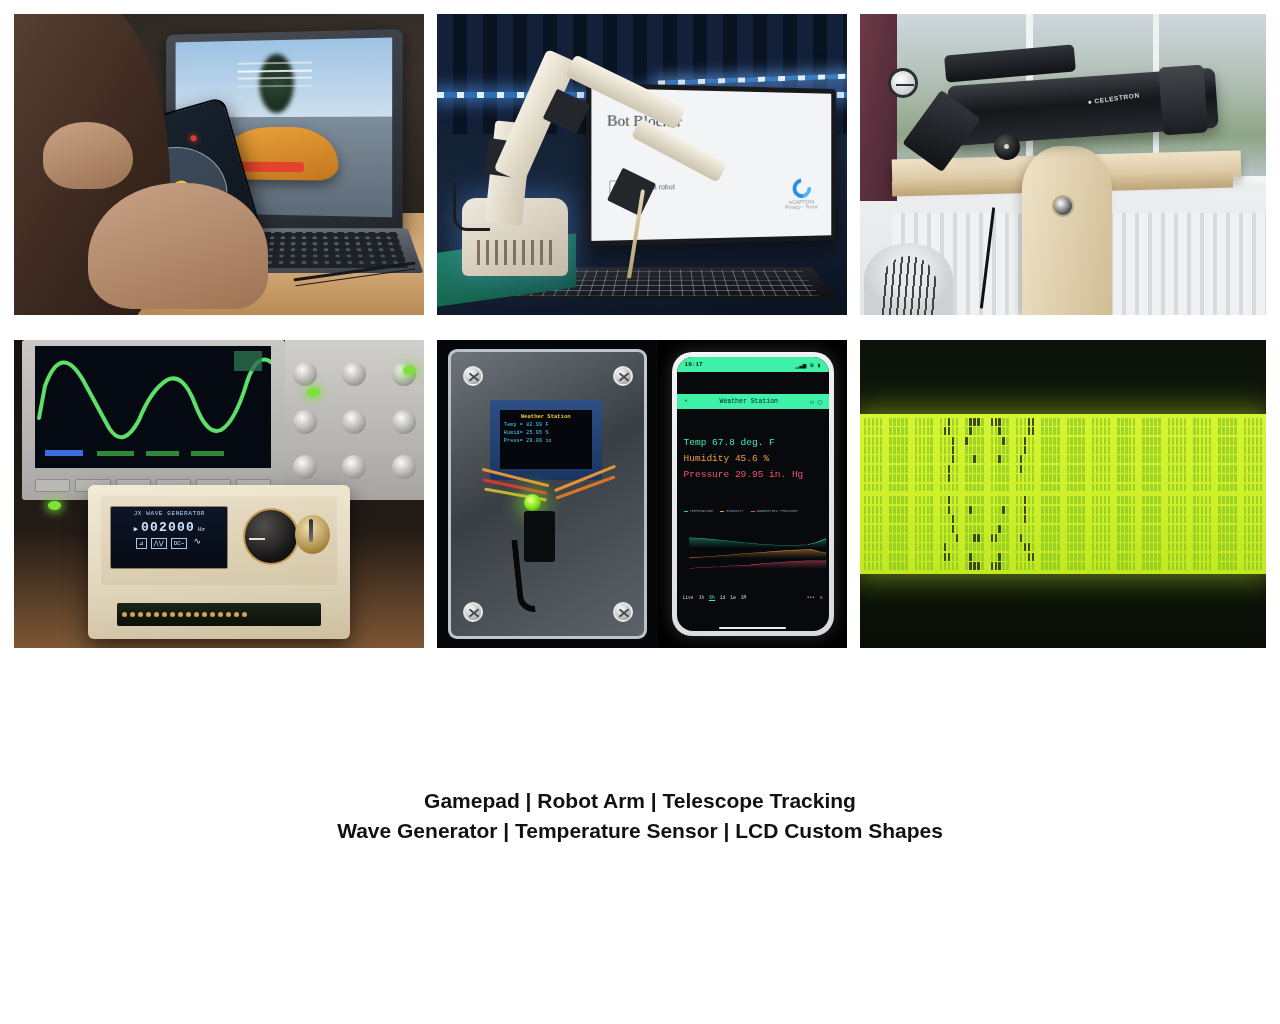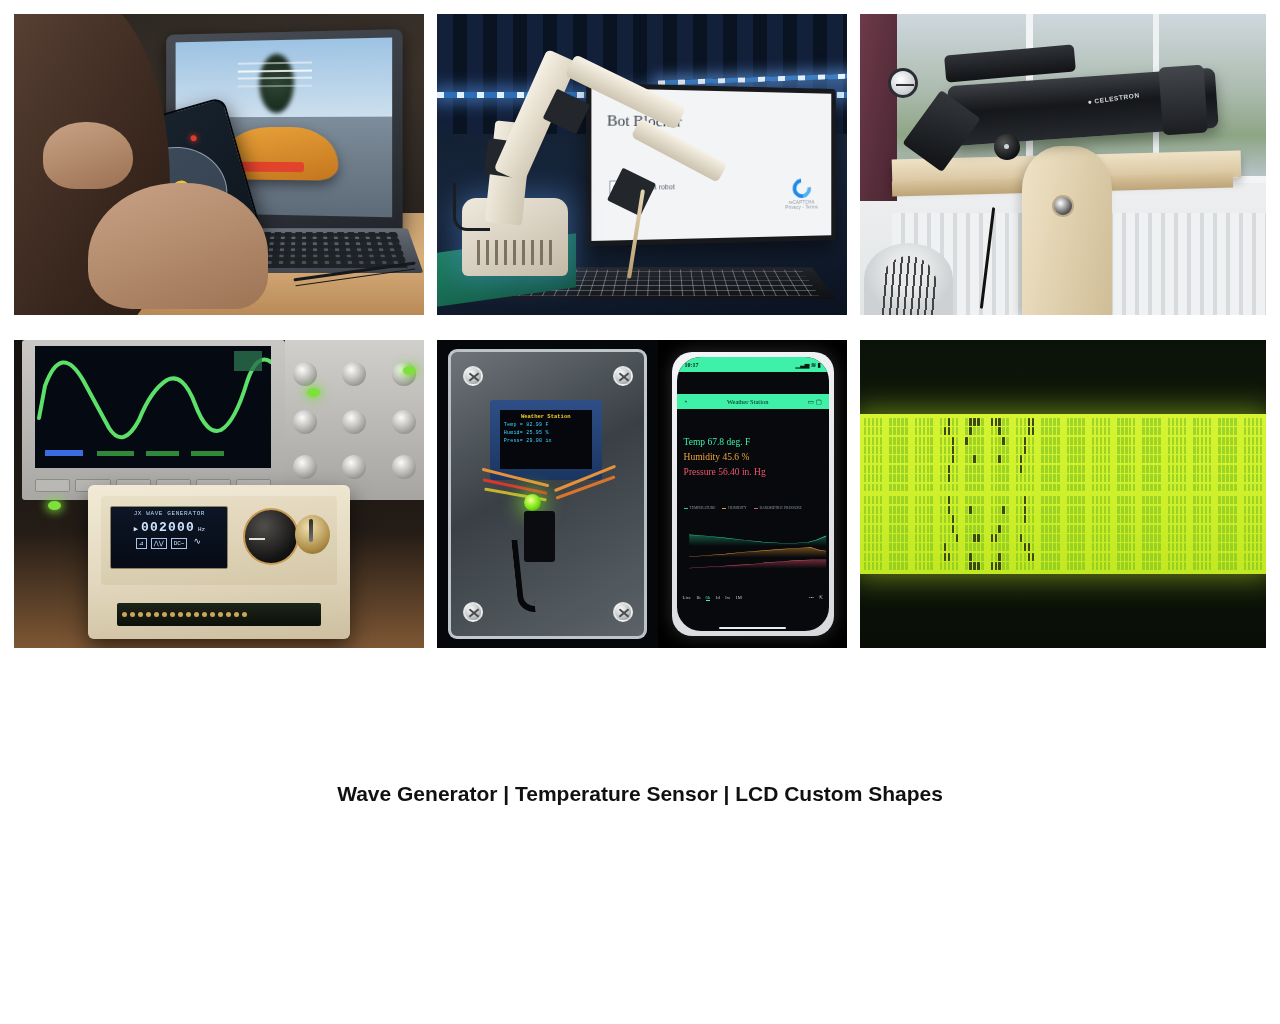--- a/index.html
+++ b/index.html
@@ -410,23 +410,23 @@
     border-radius: 0 0 0 20px; transform: rotate(-6deg);
   }
   .t5 .right { width:46%; height:100%; position:relative; display:flex; align-items:center; justify-content:center; }
   .t5 .phone2 {
     width:86%; height:92%;
     background: linear-gradient(160deg,#f4f5f6,#d7d9dc);
     border-radius:20px; padding:5px;
     box-shadow: 0 0 18px rgba(255,255,255,.18);
   }
   .t5 .pscreen {
-    width:100%; height:100%; background:#07090c; border-radius:24px;
+    width:100%; height:100%; background:#07090c; border-radius:16px;
     overflow:hidden; display:flex; flex-direction:column;
-    font-family:Liberation Serif, serif;
+    font-family:Liberation Mono, monospace;
     gap:22px;
   }
   .t5 .statusbar {
     background:#3ef0a8; height:15px; display:flex; align-items:center;
     justify-content:space-between; padding:0 8px; color:#0a1a12; font-size:6px; font-weight:700;
   }
   .t5 .navbar {
     background:#3ef0a8; height:15px; display:flex; align-items:center;
     justify-content:space-between; padding:0 7px; color:#0c2019; font-size:6.5px;
   }
@@ -474,21 +474,21 @@
   
   .caption { position:absolute; left:0; top:760px; width:1280px; text-align:center; }
   .title {
     font-size: 40px; font-weight: 700; color:#f08050;
     letter-spacing:.2px; line-height:1.2;
   }
   .sub {
     margin-top:30px; font-size:21px; font-weight:700; color:#111;
     line-height: 1.0;
   }
-  .sub2 { margin-top:22px; font-size:21px; font-weight:700; color:#111; }
+  .sub2 { margin-top:8px; font-size:21px; font-weight:700; color:#111; }
 </style>
 </head>
 <body>
 
 <div class="page">
 
   <div class="gallery">
 
     <div class="tile t1">
       <div class="desk"></div>
@@ -688,21 +688,21 @@
               <span>▁▃▅ ≋ ▮</span>
             </div>
             <div class="navbar">
               <span>◔</span>
               <span>Weather Station</span>
               <span>▭ ▢</span>
             </div>
             <div class="readings">
               <div class="r-temp">Temp 67.8 deg. F</div>
               <div class="r-hum">Humidity 45.6 %</div>
-              <div class="r-pres">Pressure 56.40 in. Hg</div>
+              <div class="r-pres">Pressure 29.95 in. Hg</div>
             </div>
             <div class="legend">
               <span>
                 <i style="background:#2fcf94"></i>
                 <em style="font-style:normal;color:#8f9aa4">TEMPERATURE</em>
               </span>
               <span>
                 <i style="background:#e79a3a"></i>
                 <em style="font-style:normal;color:#8f9aa4">HUMIDITY</em>
               </span>
@@ -2108,16 +2108,17 @@
                 <b></b>
               </div>
             </div>
         </div>
       </div>
     </div>
 
   </div>
 
   <div class="caption">
+    <div class="sub">Gamepad | Robot Arm | Telescope Tracking</div>
     <div class="sub2">Wave Generator | Temperature Sensor | LCD Custom Shapes</div>
   </div>
 
 </div>
 
 </body></html>

